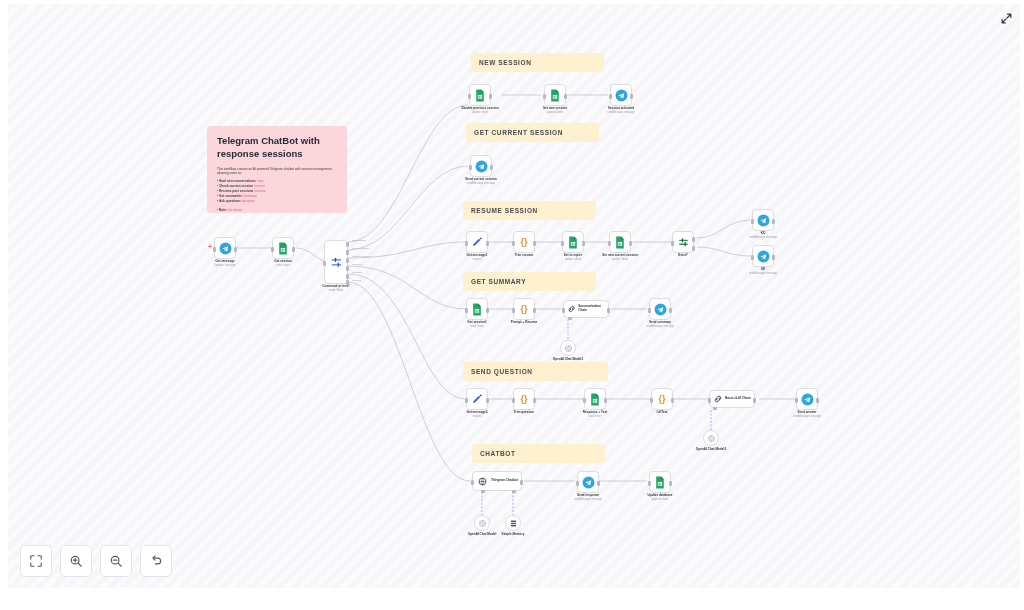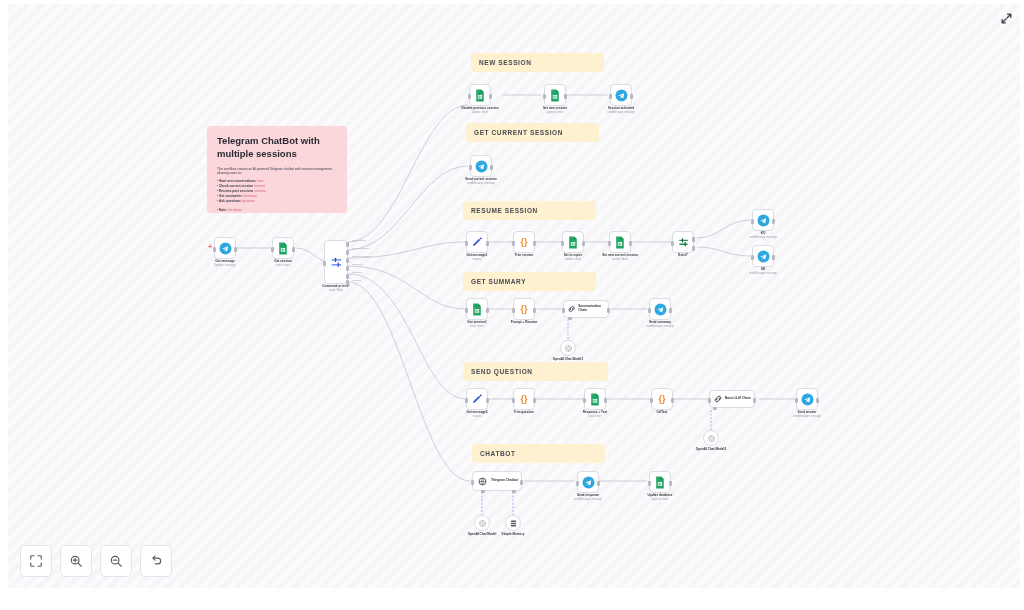--- a/index.html
+++ b/index.html
@@ -162,21 +162,21 @@
 
     <g fill="none" stroke="#8c8cf0" stroke-width="0.7" stroke-dasharray="2,1.6">
       <path d="M568,319 L568,341"></path>
       <path d="M711,410 L711,431"></path>
       <path d="M482,492 L482,516"></path>
       <path d="M513,492 L513,516"></path>
     </g>
   </svg>
 
   <div class="sticky sticky-pink" style="left:207px; top:126px; width:140px; height:87px;">
-    <h1>Telegram ChatBot with multiple sessions</h1>
+    <h1>Telegram ChatBot with response sessions</h1>
     <p>This workflow creates an AI powered Telegram chatbot with session management, allowing users to:</p>
     <ul>
       <li>• <b>Start new conversations</b> <span class="lnk">/new</span></li>
       <li>• <b>Check current session</b> <span class="lnk">/current</span></li>
       <li>• <b>Resume past sessions</b> <span class="lnk">/resume</span></li>
       <li>• <b>Get summaries</b> <span class="lnk">/summary</span></li>
       <li>• <b>Ask questions</b> <span class="lnk">/question</span></li>
     </ul>
     <div class="foot">
       • <b>Note:</b>

